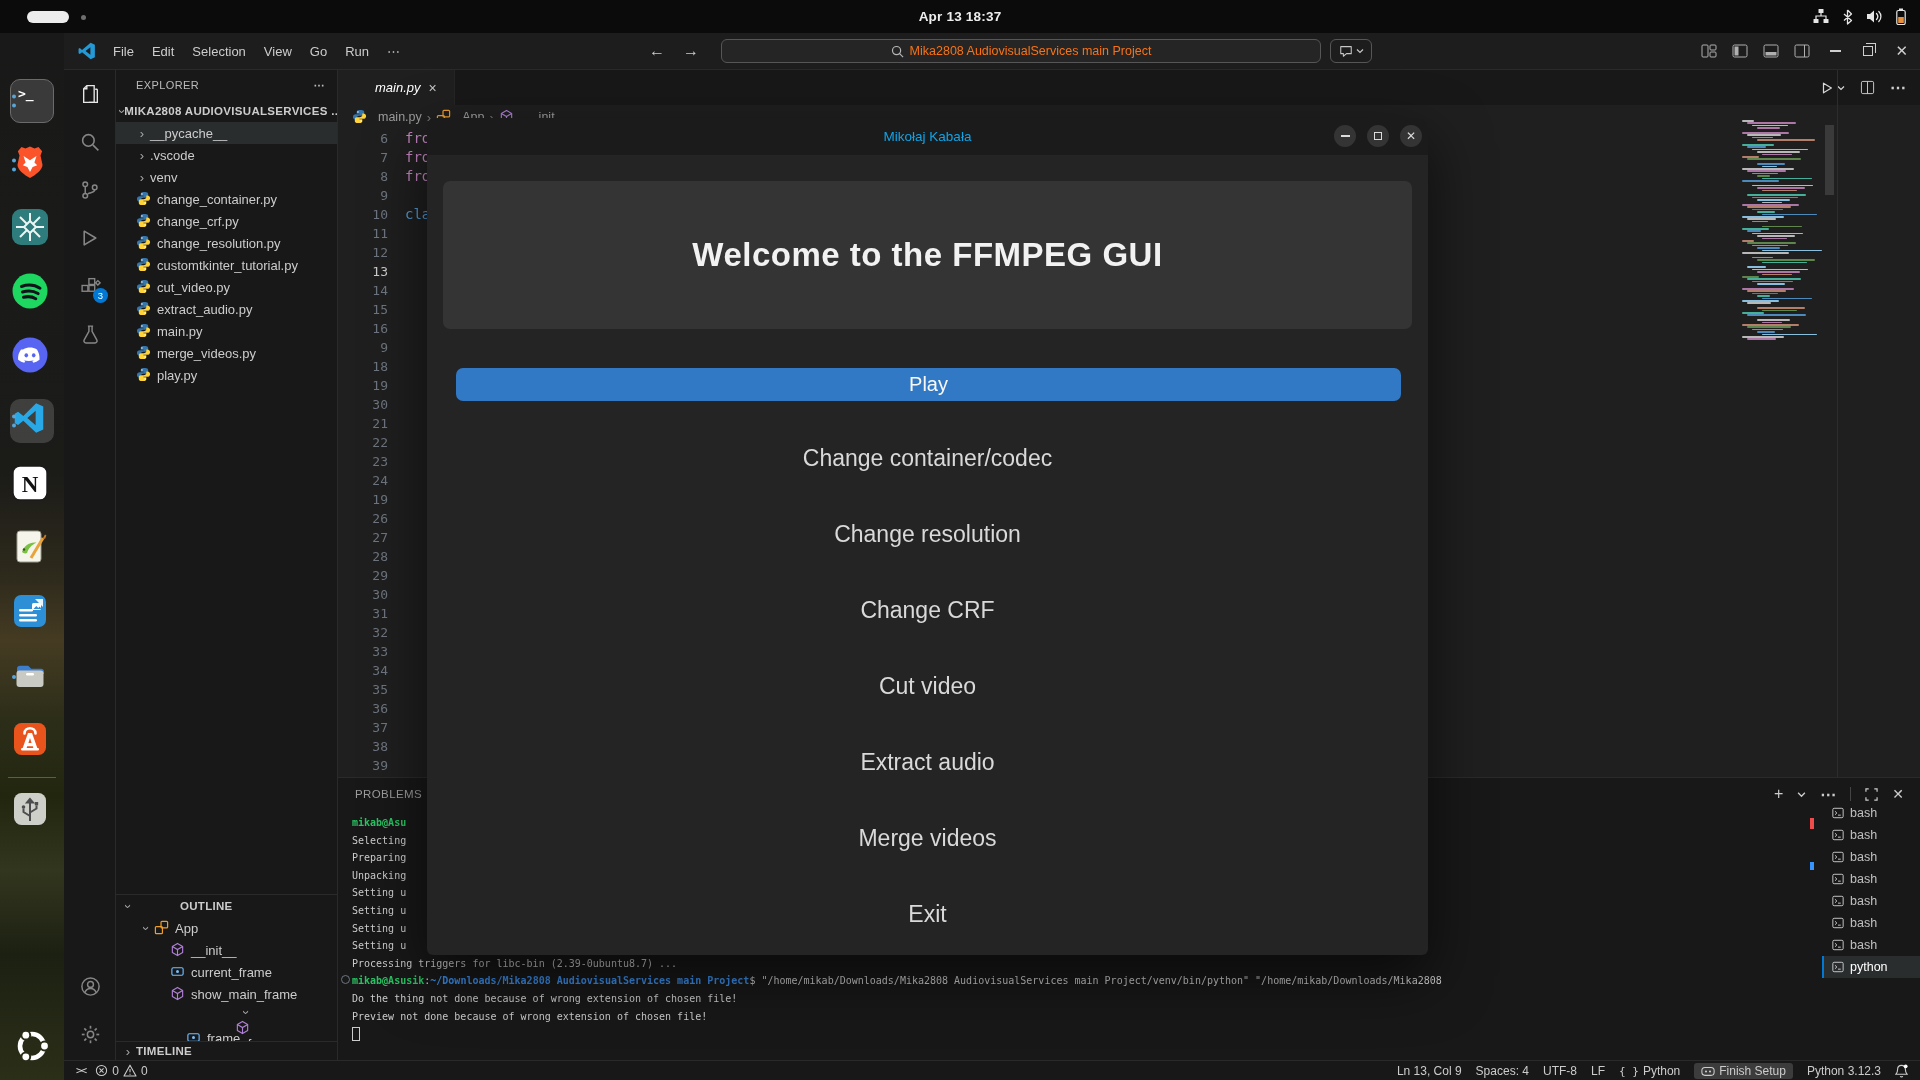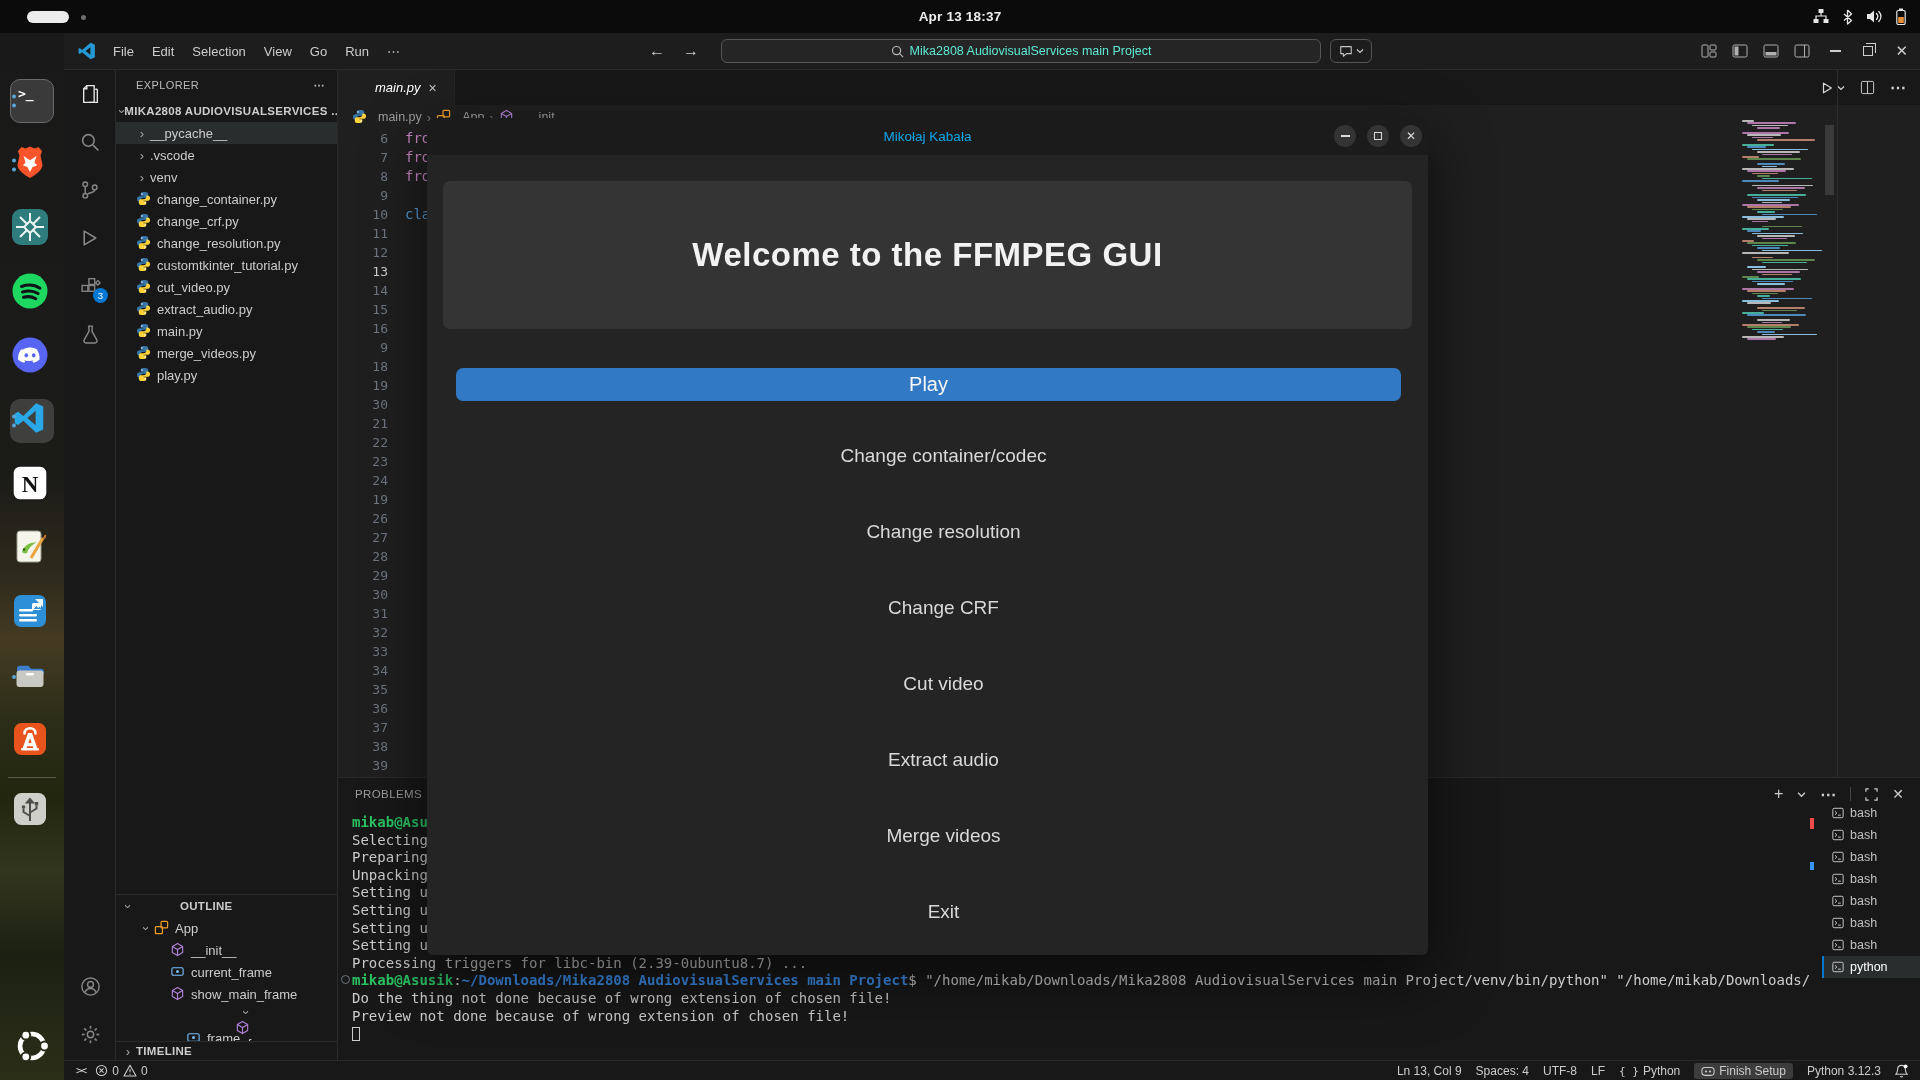--- a/index.html
+++ b/index.html
@@ -30,21 +30,21 @@
   
   #vscode { position:absolute; left:64px; top:33px; width:1856px; height:1047px; background:#1f1f1f; }
 
   #vs-titlebar { position:absolute; left:0; top:0; width:100%; height:37px; background:#1d1d1d;
                  border-bottom:1px solid #2a2a2a; display:flex; align-items:center; }
   #vs-logo { margin:0 8px 0 14px; }
   .menu-item { color:#cccccc; font-size:13px; padding:4px 9px; border-radius:5px; cursor:default; }
   #nav-arrows { margin-left:240px; display:flex; gap:18px; color:#cbcbcb; font-size:16px; }
   #searchbox { margin-left:22px; width:600px; height:24px; background:#252525; border:1px solid #565656;
                border-radius:6px; display:flex; align-items:center; justify-content:center; gap:6px;
-               color:#5eead4; font-size:12.5px; }
+               color:#f97316; font-size:12.5px; }
   #copilot-btn { margin-left:9px; width:42px; height:24px; border:1px solid #565656; border-radius:6px;
                  display:flex; align-items:center; justify-content:center; gap:3px; color:#c7c7c7; }
   #layout-icons { position:absolute; right:110px; display:flex; gap:15px; }
   #win-controls { position:absolute; right:12px; display:flex; gap:22px; align-items:center; }
   .wc-min { width:11px; height:1.5px; background:#cfcfcf; }
   .wc-restore { position:relative; width:10px; height:10px; border:1.2px solid #cfcfcf; }
   .wc-restore:before { content:""; position:absolute; left:2px; top:-4px; width:9px; height:9px; border-top:1.2px solid #cfcfcf; border-right:1.2px solid #cfcfcf; }
   .wc-close { color:#cfcfcf; font-size:15px; line-height:10px; }
 
   
@@ -92,21 +92,21 @@
   #overview-ruler { position:absolute; right:82px; top:0; bottom:0; width:1px; background:#2d2d2d; }
   #scroll-slider { position:absolute; right:86px; top:55px; width:9px; height:70px; background:rgba(140,140,140,.25); }
 
   
   #panel { position:absolute; left:274px; right:0; top:744px; height:283px; background:#181818; border-top:1px solid #2a2a2a; }
   #panel-header { position:absolute; left:0; top:0; right:0; height:32px; display:flex; align-items:center; }
   #panel-tab { margin-left:17px; color:#9d9d9d; font-size:11.5px; letter-spacing:.4px; }
   #panel-actions { position:absolute; right:16px; top:0; height:32px; display:flex; align-items:center; gap:14px; color:#cccccc; }
   .p-divider { width:1px; height:14px; background:#444; }
   #terminal { position:absolute; left:14px; top:36px; right:110px; bottom:2px; overflow:hidden;
-              font-family:"DejaVu Sans Mono", monospace; font-size:14px; color:#cccccc; }
+              font-family:"DejaVu Sans Mono", monospace; font-size:10px; color:#cccccc; }
   .term-line { height:17.6px; line-height:17.6px; white-space:pre; }
   .term-cursor { display:inline-block; width:8px; height:14px; border:1px solid #cccccc; vertical-align:middle; }
   #prompt-dot { position:absolute; left:3px; top:197px; width:9px; height:9px; border:1.5px solid #6e7681; border-radius:50%; }
   #term-list { position:absolute; right:0; top:24px; width:98px; }
   .term-row { height:22px; display:flex; align-items:center; gap:6px; padding-left:10px; color:#c0c0c0; font-size:12.5px; }
   .term-row.active { background:#2a2d2e; border-left:2px solid #0078d4; padding-left:8px; color:#ffffff; }
   #tl-dec-red  { position:absolute; right:106px; top:40px; width:4px; height:11px; background:#f14c4c; }
   #tl-dec-blue { position:absolute; right:106px; top:84px; width:4px; height:8px; background:#3794ff; }
 
   
@@ -127,21 +127,21 @@
   #app-controls { position:absolute; right:6px; top:7px; display:flex; gap:11px; }
   .app-ctrl { width:22px; height:22px; border-radius:50%; background:#343434; color:#dcdcdc;
               display:flex; align-items:center; justify-content:center; font-size:12px; }
   .app-ctrl .sq { width:8px; height:8px; border:1.2px solid #dcdcdc; }
   .app-ctrl .mn { width:9px; height:1.5px; background:#dcdcdc; }
   #welcome-frame { position:absolute; left:16px; top:63px; width:969px; height:148px; background:#343434; border-radius:7px;
                    display:flex; align-items:center; justify-content:center; }
   #welcome-title { color:#f2f2f2; font-size:33px; font-weight:bold; letter-spacing:.5px; }
   #play-btn { position:absolute; left:29px; top:250px; width:945px; height:33px; border-radius:7px;
               display:flex; align-items:center; justify-content:center; color:#f7f7f7; font-size:20px; }
-  .ctk-label { position:absolute; left:16px; width:100%; height:28px; text-align:center; color:#d9d9d9; font-size:19px; }
+  .ctk-label { position:absolute; left:0; width:100%; height:28px; text-align:center; color:#d9d9d9; font-size:23px; }
 </style>
 </head>
 <body>
 
 <div id="screen">
 
   <div id="topbar">
     <div id="ws-pill"></div>
     <div id="ws-dot"></div>
     <div id="clock">Apr 13 18:37</div>

